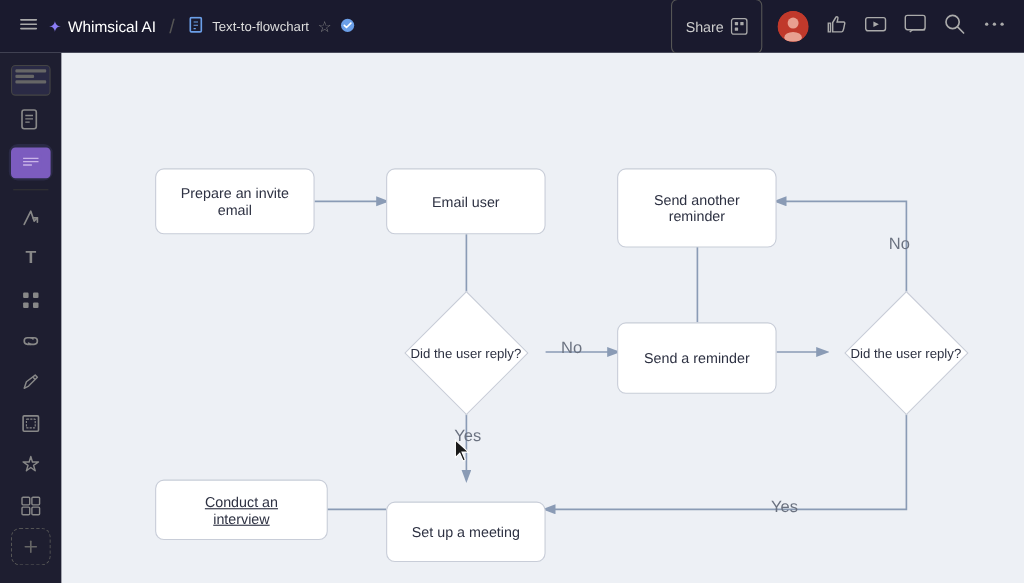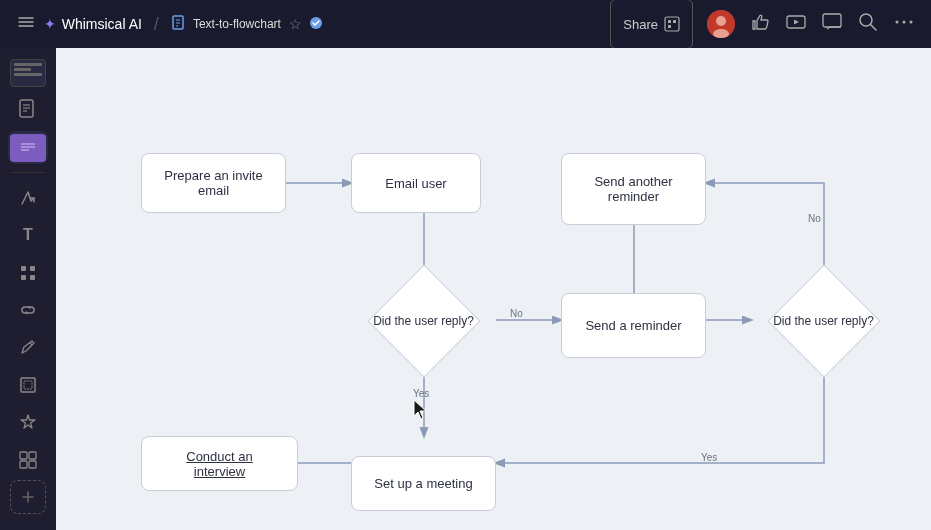--- a/index.html
+++ b/index.html
@@ -133,21 +133,21 @@
       position: absolute;
       top: 0;
       left: 0;
       width: 100%;
       height: 100%;
       pointer-events: none;
     }
 
     .arrow-label {
       position: absolute;
-      font-size: 10px;
+      font-size: 15px;
       color: #6b7280;
     }
 
     .cursor {
       position: absolute;
       width: 20px;
       height: 24px;
       pointer-events: none;
       z-index: 100;
     }
@@ -365,21 +365,21 @@
 
     <span class="arrow-label" style="left:454px;top:260px;">No</span>
     <span class="arrow-label" style="left:752px;top:165px;">No</span>
     <span class="arrow-label" style="left:357px;top:340px;">Yes</span>
     <span class="arrow-label" style="left:645px;top:404px;">Yes</span>
 
     <div class="flow-node" style="left:85px;top:105px;width:145px;height:60px;">
       <span>Prepare an invite<br>email</span>
     </div>
 
-    <div class="flow-node" style="left:295px;top:105px;width:130px;height:60px;">
+    <div class="flow-node" style="left:295px;top:105px;width:145px;height:60px;">
       <span>Email user</span>
     </div>
 
     <div class="flow-node" style="left:505px;top:105px;width:145px;height:72px;">
       <span>Send another<br>reminder</span>
     </div>
 
     <div style="position:absolute;left:295px;top:240px;width:145px;height:65px;">
       <div style="position:absolute;left:50%;top:50%;width:80px;height:80px;transform:translate(-50%,-50%) rotate(45deg);background:#fff;border:1.5px solid #c8cdd8;"></div>
       <div style="position:absolute;left:0;top:0;width:100%;height:100%;display:flex;align-items:center;justify-content:center;text-align:center;font-size:12px;color:#2d3142;">Did the user reply?</div>

